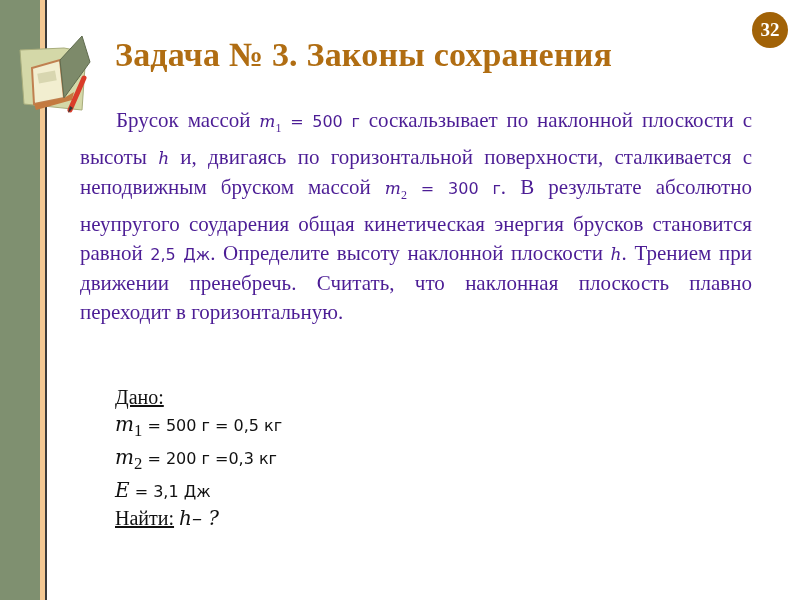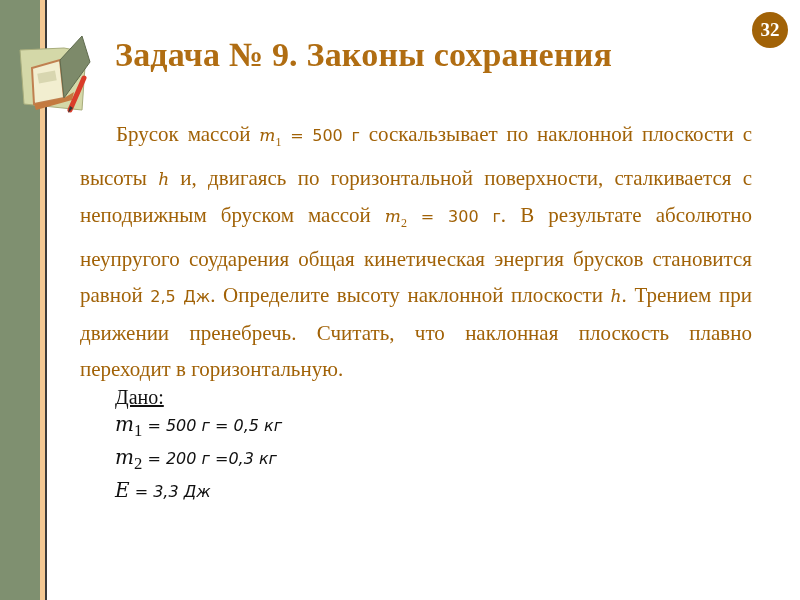--- a/index.html
+++ b/index.html
@@ -3,27 +3,27 @@
   <meta charset="utf-8">
   <style>
     html, body { margin:0; padding:0; }
     body { width:800px; height:600px; position:relative; background:#ffffff; overflow:hidden; font-family:"Liberation Serif", serif; }
     .side-green { position:absolute; left:0; top:0; width:40px; height:600px; background:#7f9070; }
     .side-peach { position:absolute; left:40px; top:0; width:5px; height:600px; background:#f3c893; }
     .side-dark { position:absolute; left:45px; top:0; width:2px; height:600px; background:#3a3a3a; }
     .logo { position:absolute; left:14px; top:20px; width:80px; height:95px; }
     .page-num { position:absolute; left:752px; top:12px; width:36px; height:36px; border-radius:50%; background:#a16207; color:#fff; font-weight:bold; font-size:19px; text-align:center; line-height:36px; }
     .title { position:absolute; left:115px; top:36px; font-size:34px; font-weight:bold; color:#b06d12; letter-spacing:0.2px; }
-    .problem { position:absolute; left:80px; top:116px; width:672px; font-size:21px; line-height:36px; color:#a16207; text-align:justify; text-indent:36px; }
+    .problem { position:absolute; left:80px; top:106px; width:672px; font-size:21px; line-height:29px; color:#4c1d95; text-align:justify; text-indent:36px; }
     .problem i { font-family:"DejaVu Serif", serif; font-size:17px; }
     .problem sub { font-size:12px; font-style:normal; }
     .num { font-family:"DejaVu Sans", sans-serif; font-size:16px; }
     .given { position:absolute; left:115px; top:344px; font-size:20px; line-height:27px; color:#111; }
     .given .u { text-decoration:underline;margin-top:40px; }
-    .given .math { font-family:"DejaVu Sans", sans-serif; font-size:16px;font-style:italic; }
+    .given .math { font-family:"DejaVu Sans", sans-serif; font-size:16px; }
     .given i { font-family:"DejaVu Serif", serif; }
   </style>
 </head>
 <body>
 
 <div class="side-green"></div>
 <div class="side-peach"></div>
 <div class="side-dark"></div>
 
 <svg class="logo" viewBox="0 0 80 95">
@@ -31,22 +31,23 @@
   <polygon points="18,48 46,40 50,78 20,84" fill="#f2eed0" stroke="#c08050" stroke-width="2"></polygon>
   <polygon points="46,40 68,16 76,42 50,78" fill="#7d8a6a" stroke="#5f6b4e" stroke-width="1"></polygon>
   <rect x="24" y="52" width="18" height="10" fill="#d8d6b0" transform="rotate(-10 33 57)"></rect>
   <polygon points="20,84 50,78 60,72 58,80 22,90" fill="#c47a40"></polygon>
   <line x1="70" y1="58" x2="56" y2="90" stroke="#d93c2a" stroke-width="5" stroke-linecap="round"></line>
   <polygon points="54,93 56,86 59,88" fill="#333"></polygon>
 </svg>
 
 <div class="page-num">32</div>
 
-<div class="title">Задача № 9. Законы сохранения</div>
+<div class="title">Задача № 3. Законы сохранения</div>
 
 <div class="problem"><span>Брусок массой </span><i>m</i><sub>1</sub><span class="num"> = 500 г</span><span> соскальзывает по наклонной плоскости с высоты </span><i>h</i><span> и, двигаясь по горизонтальной поверхности, сталкивается с неподвижным бруском массой </span><i>m</i><sub>2</sub><span class="num"> = 300 г</span><span>. В результате абсолютно неупругого соударения общая кинетическая энергия брусков становится равной </span><span class="num">2,5 Дж</span><span>. Определите высоту наклонной плоскости </span><i>h</i><span>. Трением при движении пренебречь. Считать, что наклонная плоскость плавно переходит в горизонтальную.</span></div>
 
 <div class="given">
   <div class="u">Дано:</div>
   <div><i>m</i><sub>1</sub><span class="math"> = 500 г = 0,5 кг</span></div>
   <div><i>m</i><sub>2</sub><span class="math"> = 200 г =0,3 кг</span></div>
-  <div><i>E</i><span class="math"> = 3,3 Дж</span></div>
+  <div><i>E</i><span class="math"> = 3,1 Дж</span></div>
+  <div><span class="u">Найти:</span> <i>h</i><i>– ?</i></div>
 </div>
 
 </body></html>

